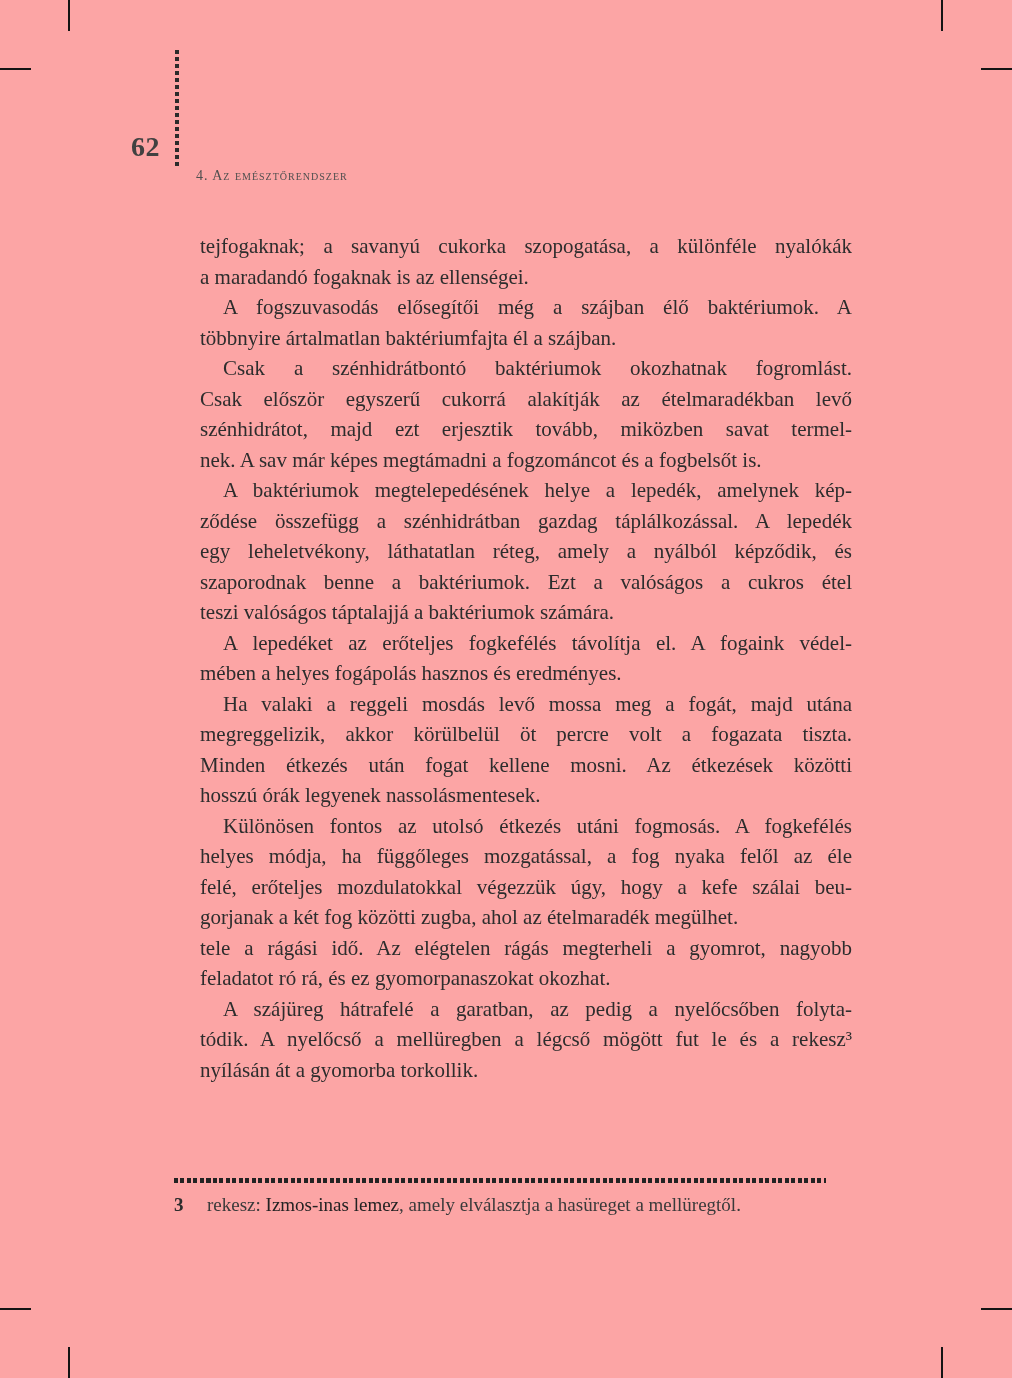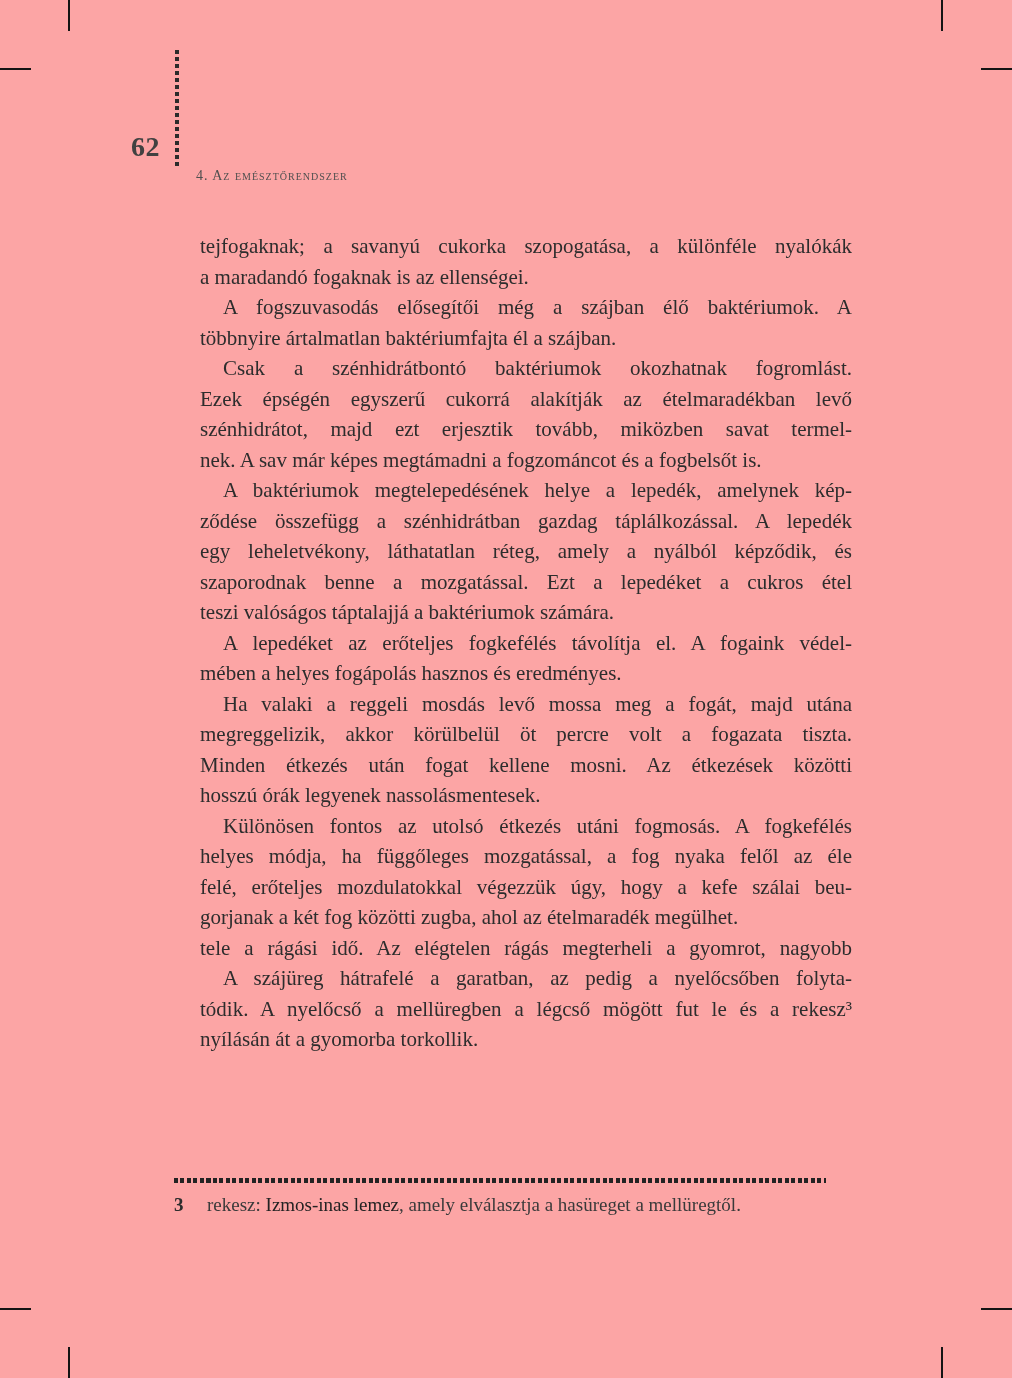--- a/index.html
+++ b/index.html
@@ -87,39 +87,40 @@
   <div class="pagenum">62</div>
   <div class="header-rule"></div>
   <div class="running-head">4. Az emésztőrendszer</div>
 
   <div class="bodytext" id="body-text">
       <div class="line">tejfogaknak; a savanyú cukorka szopogatása, a különféle nyalókák</div>
       <div class="line last">a maradandó fogaknak is az ellenségei.</div>
       <div class="line indent">A fogszuvasodás elősegítői még a szájban élő baktériumok. A</div>
       <div class="line last">többnyire ártalmatlan baktériumfajta él a szájban.</div>
       <div class="line indent">Csak a szénhidrátbontó baktériumok okozhatnak fogromlást.</div>
-      <div class="line">Ezek épségén egyszerű cukorrá alakítják az ételmaradékban levő</div>
+      <div class="line">Csak először egyszerű cukorrá alakítják az ételmaradékban levő</div>
       <div class="line">szénhidrátot, majd ezt erjesztik tovább, miközben savat termel-</div>
       <div class="line last">nek. A sav már képes megtámadni a fogzománcot és a fogbelsőt is.</div>
       <div class="line indent">A baktériumok megtelepedésének helye a lepedék, amelynek kép-</div>
       <div class="line">ződése összefügg a szénhidrátban gazdag táplálkozással. A lepedék</div>
       <div class="line">egy leheletvékony, láthatatlan réteg, amely a nyálból képződik, és</div>
-      <div class="line">szaporodnak benne a mozgatással. Ezt a lepedéket a cukros étel</div>
+      <div class="line">szaporodnak benne a baktériumok. Ezt a valóságos a cukros étel</div>
       <div class="line last">teszi valóságos táptalajjá a baktériumok számára.</div>
       <div class="line indent">A lepedéket az erőteljes fogkefélés távolítja el. A fogaink védel-</div>
       <div class="line last">mében a helyes fogápolás hasznos és eredményes.</div>
       <div class="line indent">Ha valaki a reggeli mosdás levő mossa meg a fogát, majd utána</div>
       <div class="line">megreggelizik, akkor körülbelül öt percre volt a fogazata tiszta.</div>
       <div class="line">Minden étkezés után fogat kellene mosni. Az étkezések közötti</div>
       <div class="line last">hosszú órák legyenek nassolásmentesek.</div>
       <div class="line indent">Különösen fontos az utolsó étkezés utáni fogmosás. A fogkefélés</div>
       <div class="line">helyes módja, ha függőleges mozgatással, a fog nyaka felől az éle</div>
       <div class="line">felé, erőteljes mozdulatokkal végezzük úgy, hogy a kefe szálai beu-</div>
       <div class="line last">gorjanak a két fog közötti zugba, ahol az ételmaradék megülhet.</div>
       <div class="line">tele a rágási idő. Az elégtelen rágás megterheli a gyomrot, nagyobb</div>
+      <div class="line last">feladatot ró rá, és ez gyomorpanaszokat okozhat.</div>
       <div class="line indent">A szájüreg hátrafelé a garatban, az pedig a nyelőcsőben folyta-</div>
       <div class="line">tódik. A nyelőcső a mellüregben a légcső mögött fut le és a rekesz³</div>
       <div class="line last">nyílásán át a gyomorba torkollik.</div>
     </div>
 
   <div class="fn-rule"></div>
   <div class="footnote">
     <span class="fn-num">3</span>
     <span class="fn-body"><span>rekesz: </span><span class="fn-bold">Izmos-inas lemez</span><span>, amely elválasztja a hasüreget a mellüregtől.</span></span>
   </div>

